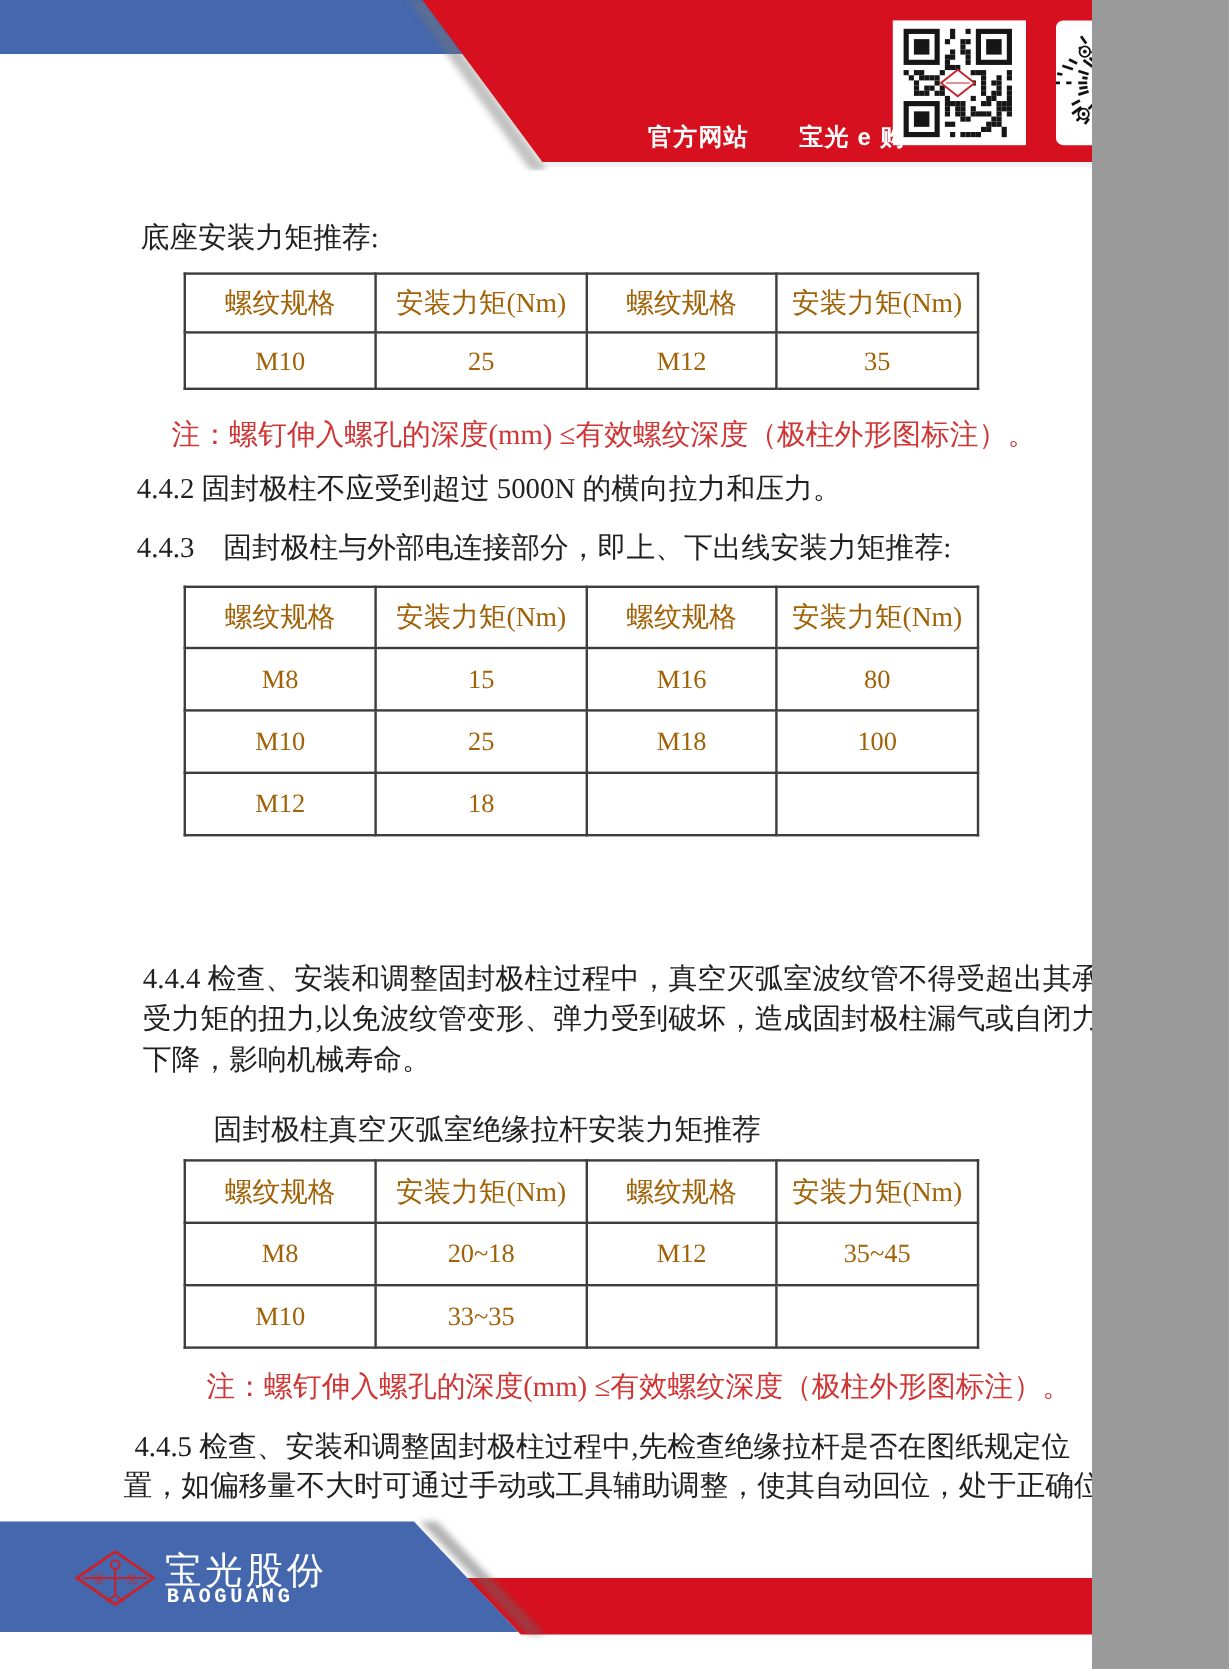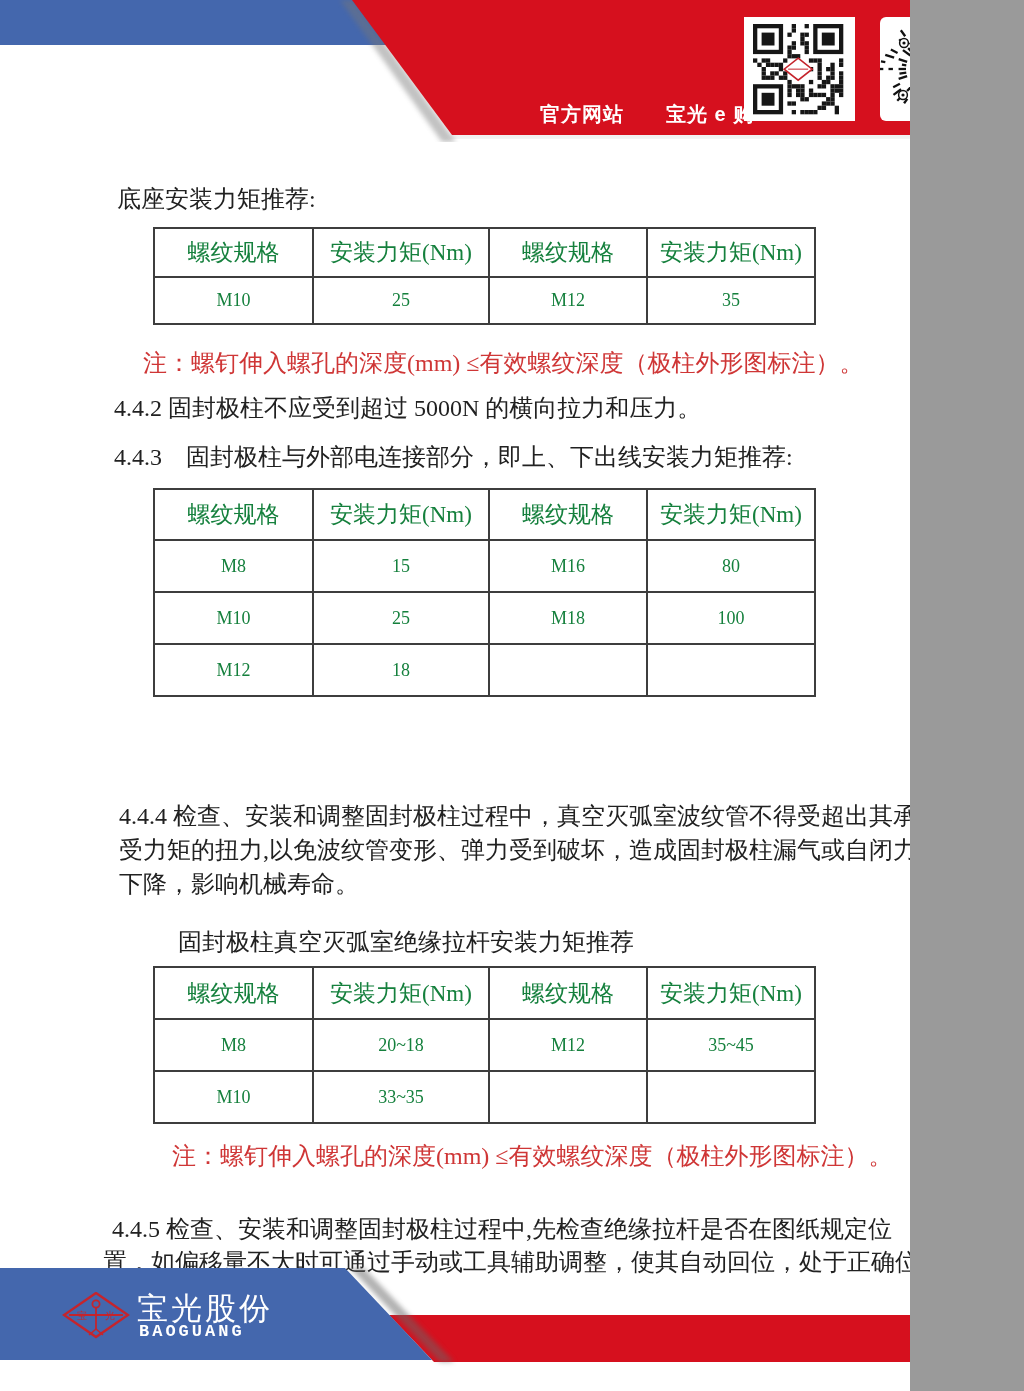--- a/index.html
+++ b/index.html
@@ -18,28 +18,28 @@
   .doc{position:absolute;color:#212121;font-size:24px;line-height:30px;white-space:pre-line;width:920px;}
   .note{color:#cf3636;}
   #intro-title{left:117px;top:184px;}
   #note1{left:143px;top:348px;}
   #para442{left:114px;top:393px;}
   #para443{left:114px;top:442px;}
   #note2{left:82px;top:712px;text-indent:61px;line-height:36px;}
   #para444{left:119px;top:799px;line-height:34px;}
   #subtitle{left:178px;top:927px;}
   #note3{left:172px;top:1141px;}
-  #para445{left:103px;top:1190px;text-indent:9px;line-height:33px;margin-top:23px;}
+  #para445{left:103px;top:1190px;text-indent:9px;line-height:33px;}
   
   .torque-table{position:absolute;left:153px;border-collapse:collapse;table-layout:fixed;
-                color:#15803d;text-align:center;}
+                color:#a16207;text-align:center;}
   .torque-table th,.torque-table td{border:2px solid #3d3d3d;font-weight:400;padding:0;
                 vertical-align:middle;}
   .torque-table th{font-size:23px;}
-  .torque-table td{font-size:18px;}
+  .torque-table td{font-size:22px;}
   .torque-table th:nth-child(1),.torque-table td:nth-child(1){width:157px;}
   .torque-table th:nth-child(2),.torque-table td:nth-child(2){width:174px;}
   .torque-table th:nth-child(3),.torque-table td:nth-child(3){width:156px;}
   .torque-table th:nth-child(4),.torque-table td:nth-child(4){width:166px;}
   #table1{top:227px;} #table1 th{height:47px;} #table1 td{height:45px;}
   #table2{top:488px;} #table2 th{height:49px;} #table2 td{height:50px;}
   #table3{top:966px;} #table3 th{height:50px;} #table3 td{height:50px;}
   
   .ftr-svg{position:absolute;left:0;top:1260px;}
   .ftr-logo{position:absolute;left:62px;top:1292px;}

